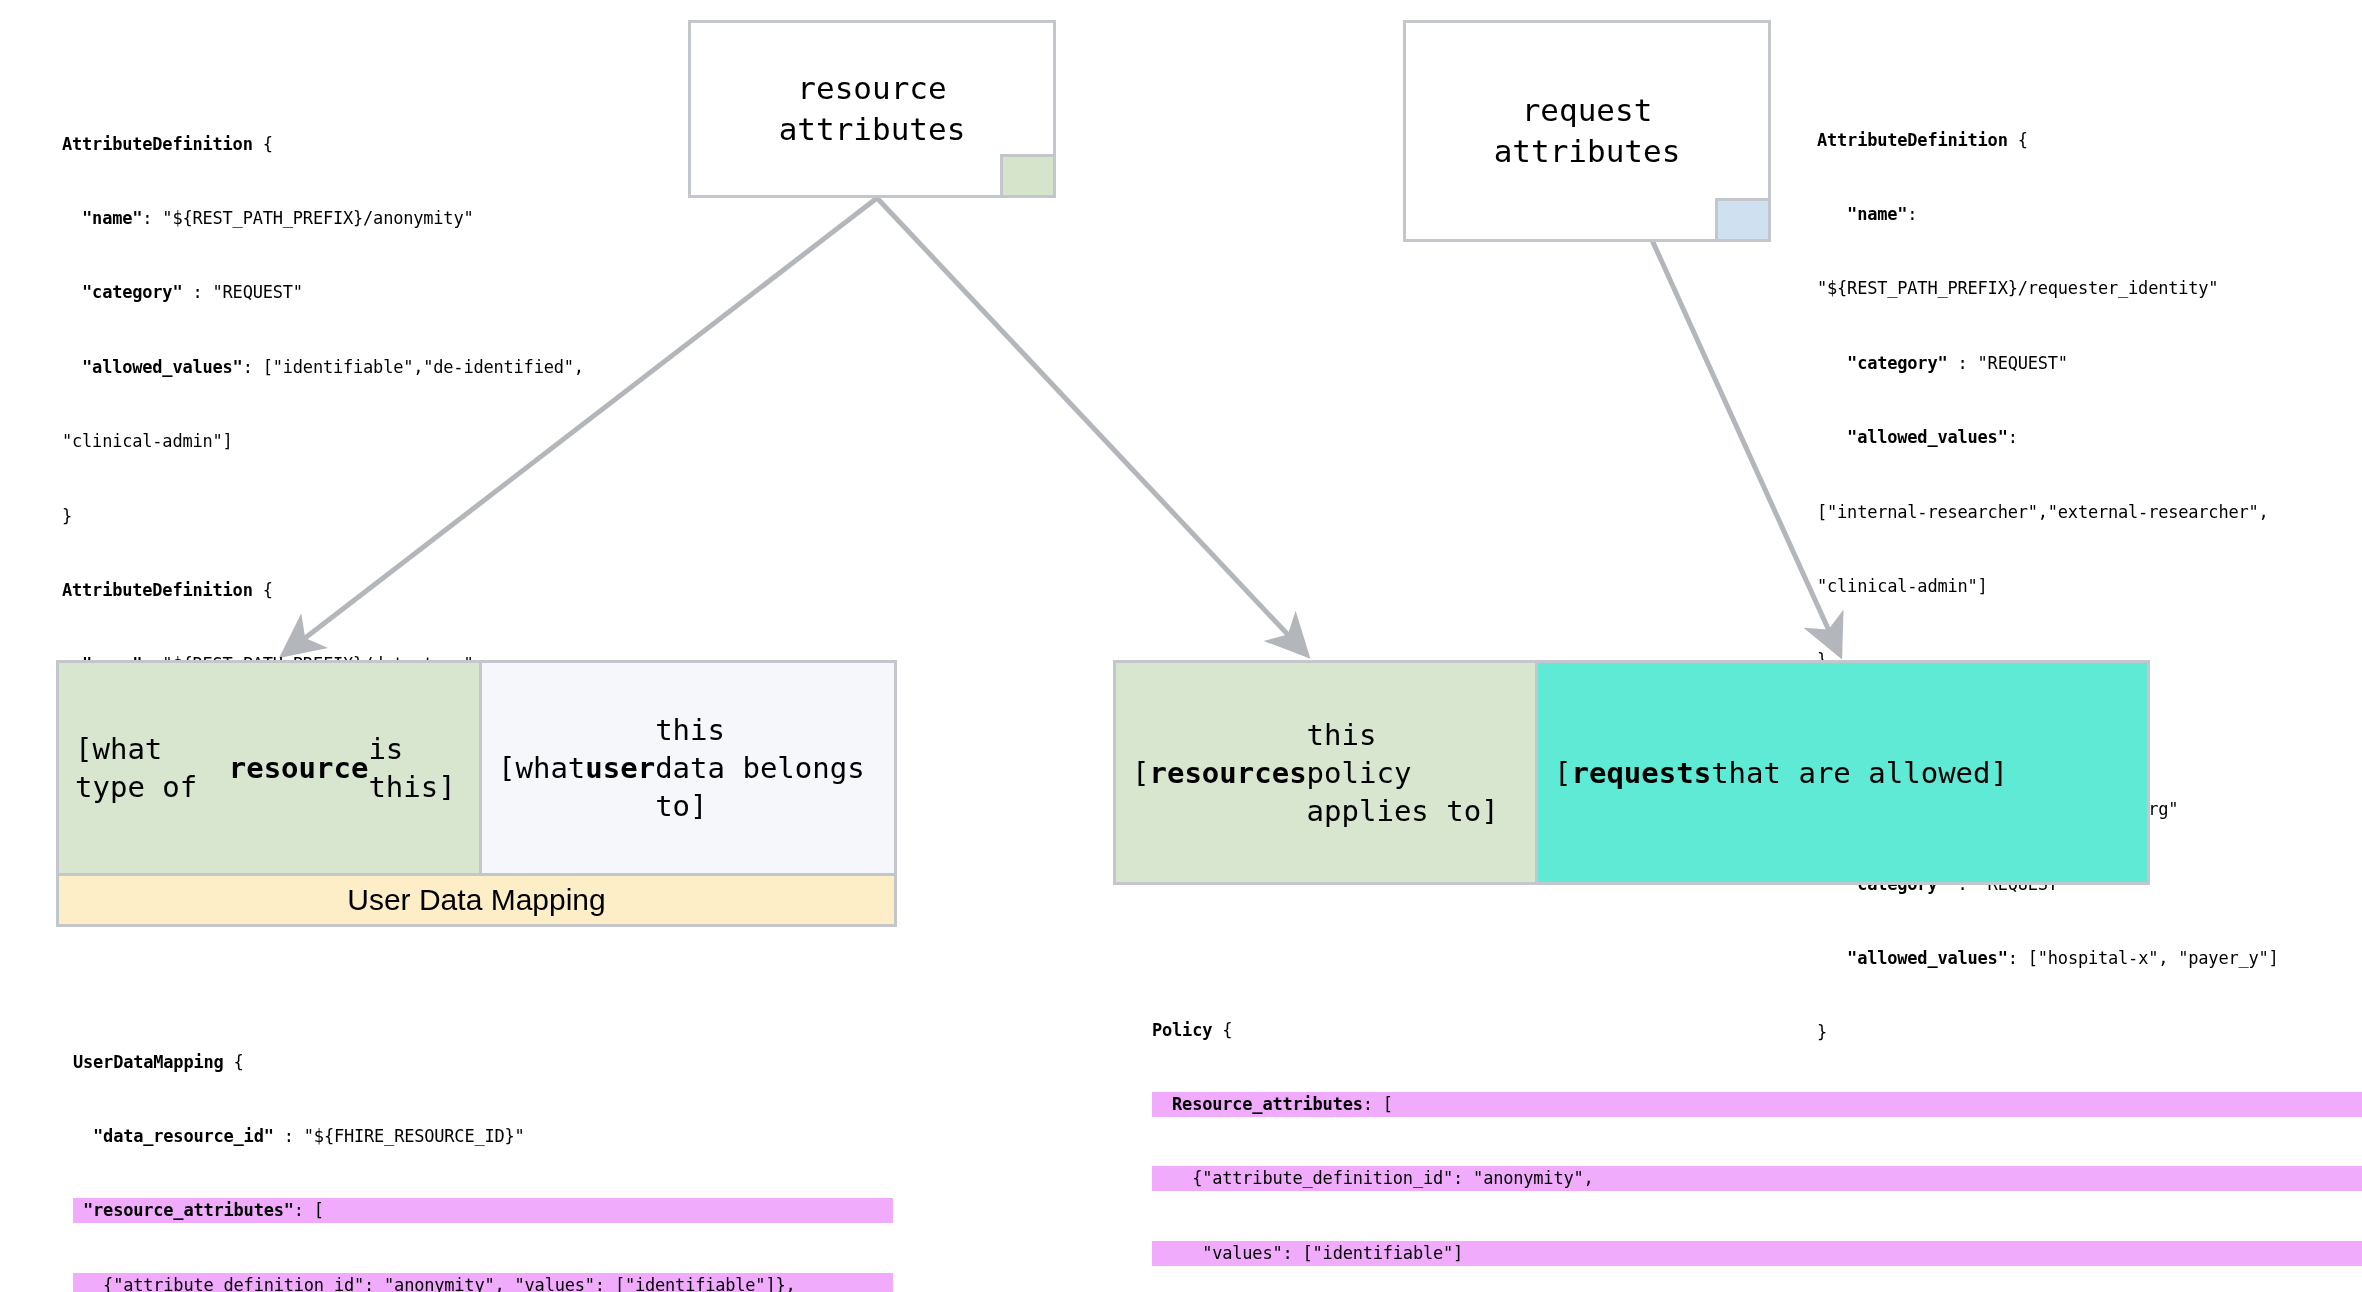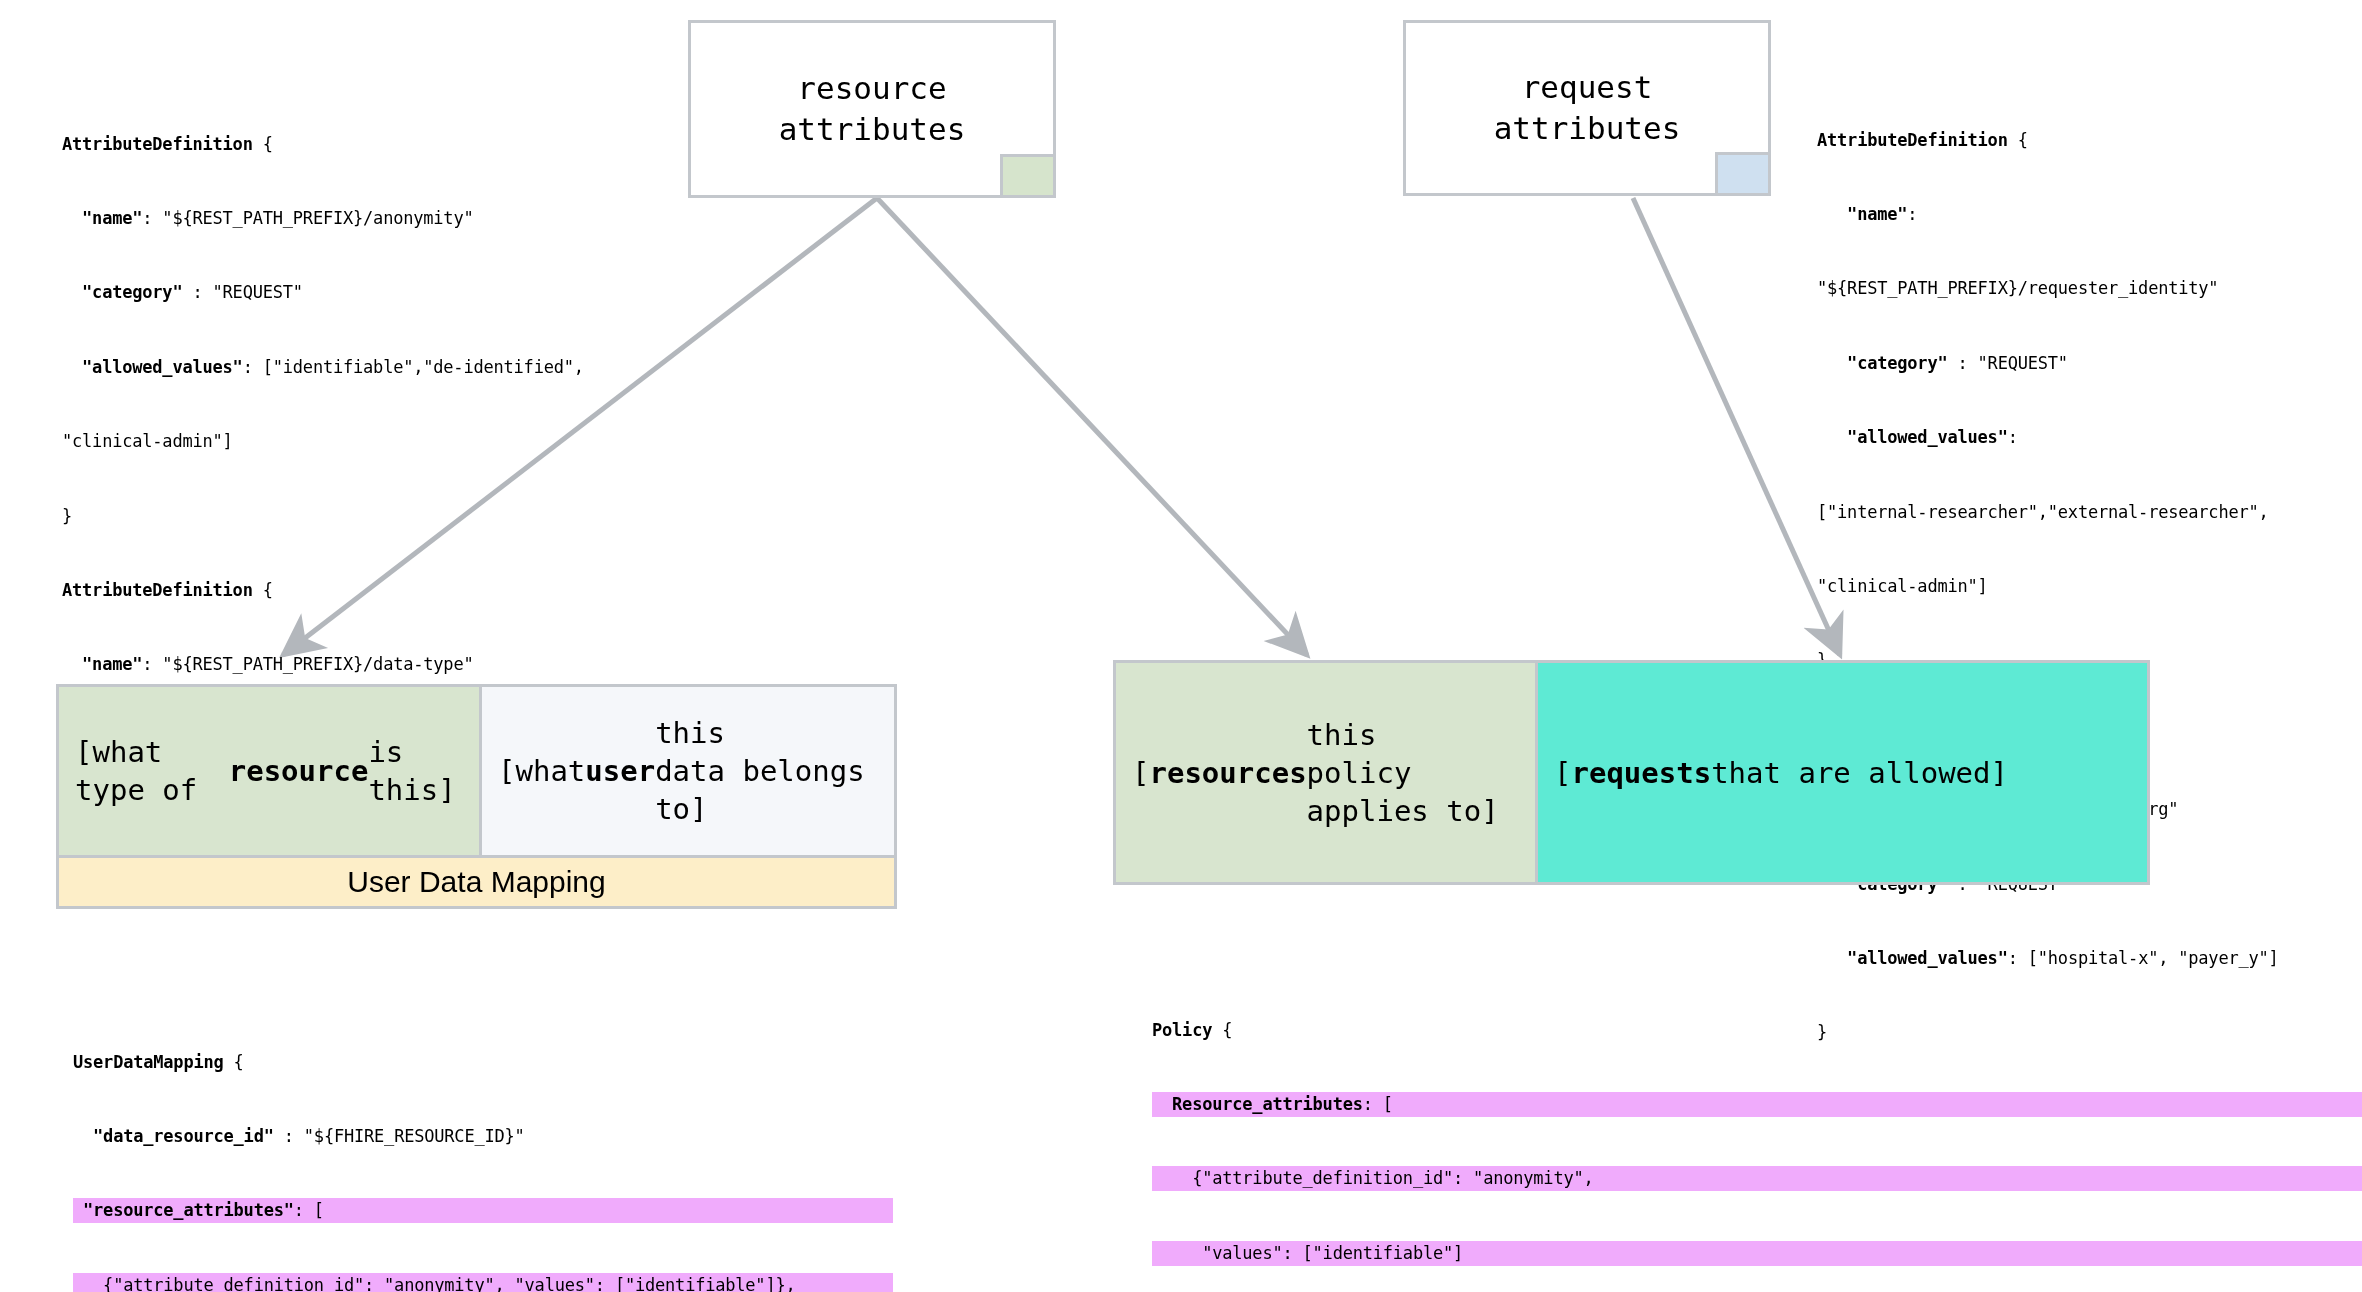--- a/index.html
+++ b/index.html
@@ -131,21 +131,21 @@
     <line x1="877" y1="198" x2="1307" y2="655" stroke="#b3b7bc" stroke-width="5" marker-end="url(#ah)"></line>
     <line x1="1633" y1="198" x2="1840" y2="655" stroke="#b3b7bc" stroke-width="5" marker-end="url(#ah)"></line>
   </svg>
 
   <div class="srcbox" style="left:688px; top:20px; width:368px; height:178px;">
     <div class="label">resource
 attributes</div>
     <div class="swatch green"></div>
   </div>
 
-  <div class="srcbox" style="left:1403px; top:20px; width:368px; height:176px;">
+  <div class="srcbox" style="left:1403px; top:20px; width:368px; height:222px;">
     <div class="label">request
 attributes</div>
     <div class="swatch blue"></div>
   </div>
 
   <div class="codeblock" style="left:62px; top:82px; width:640px;">
     <span class="ln"><b>AttributeDefinition</b> {</span>
     <span class="ln">  <b>"name"</b>: "${REST_PATH_PREFIX}/anonymity"</span>
     <span class="ln">  <b>"category"</b> : "REQUEST"</span>
     <span class="ln">  <b>"allowed_values"</b>: ["identifiable","de-identified",</span>
@@ -167,21 +167,21 @@
     <span class="ln">["internal-researcher","external-researcher",</span>
     <span class="ln">"clinical-admin"]</span>
     <span class="ln">}</span>
     <span class="ln"><b>AttributeDefinition</b> {</span>
     <span class="ln">   <b>"name"</b>: "${REST_PATH_PREFIX}/org"</span>
     <span class="ln">   <b>"category"</b> : "REQUEST"</span>
     <span class="ln">   <b>"allowed_values"</b>: ["hospital-x", "payer_y"]</span>
     <span class="ln">}</span>
   </div>
 
-  <div class="entity" style="left:56px; top:684px; width:841px; height:225px;">
+  <div class="entity" style="left:56px; top:660px; width:841px; height:267px;">
     <div class="entity-body">
       <div class="cell cell-green" style="width:420px;">[what type of
 <b>resource</b> is this]</div>
       <div class="cell cell-white cell-divider" style="flex:1;">[what <b>user</b> this
 data belongs to]</div>
     </div>
     <div class="entity-footer">User Data Mapping</div>
   </div>
 
   <div class="entity" style="left:1113px; top:660px; width:1037px; height:225px;">

